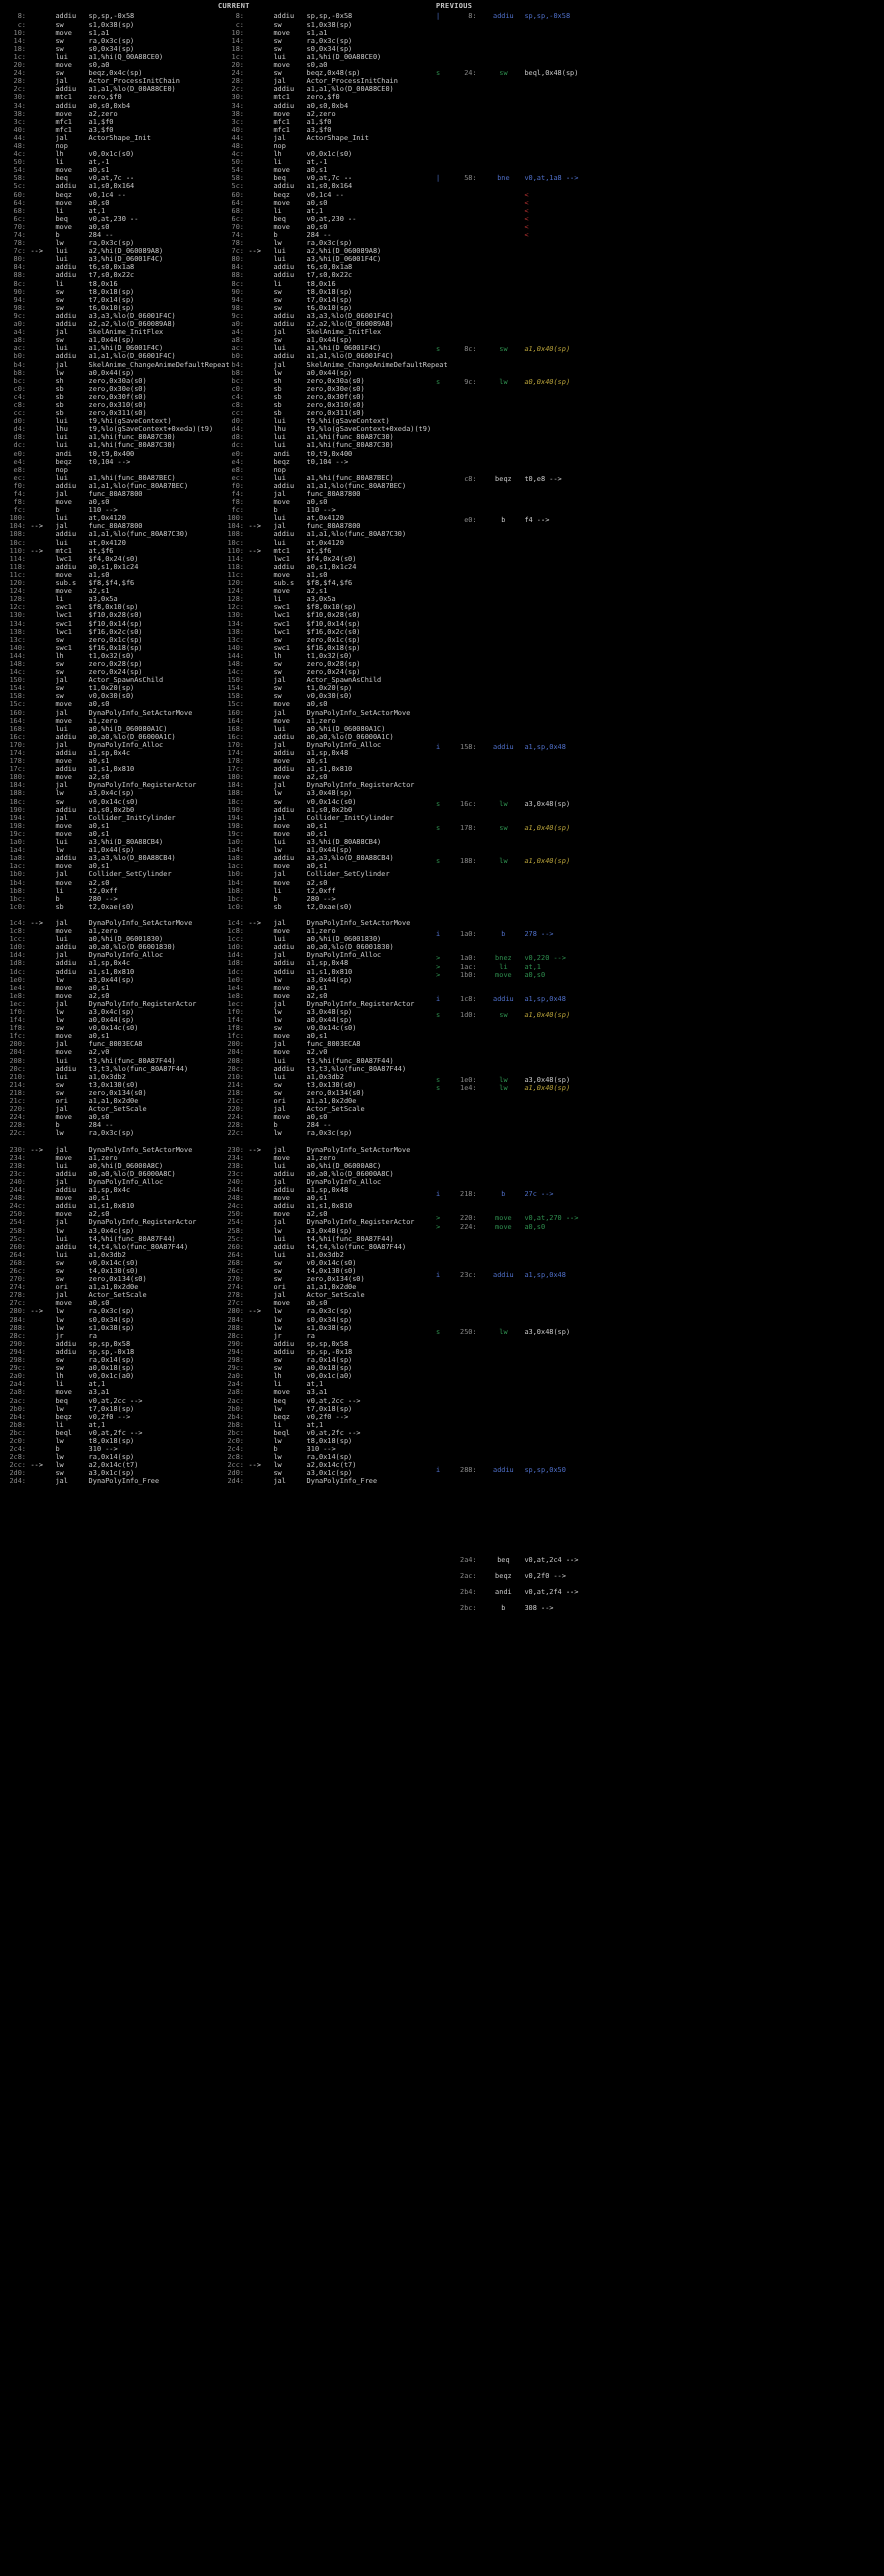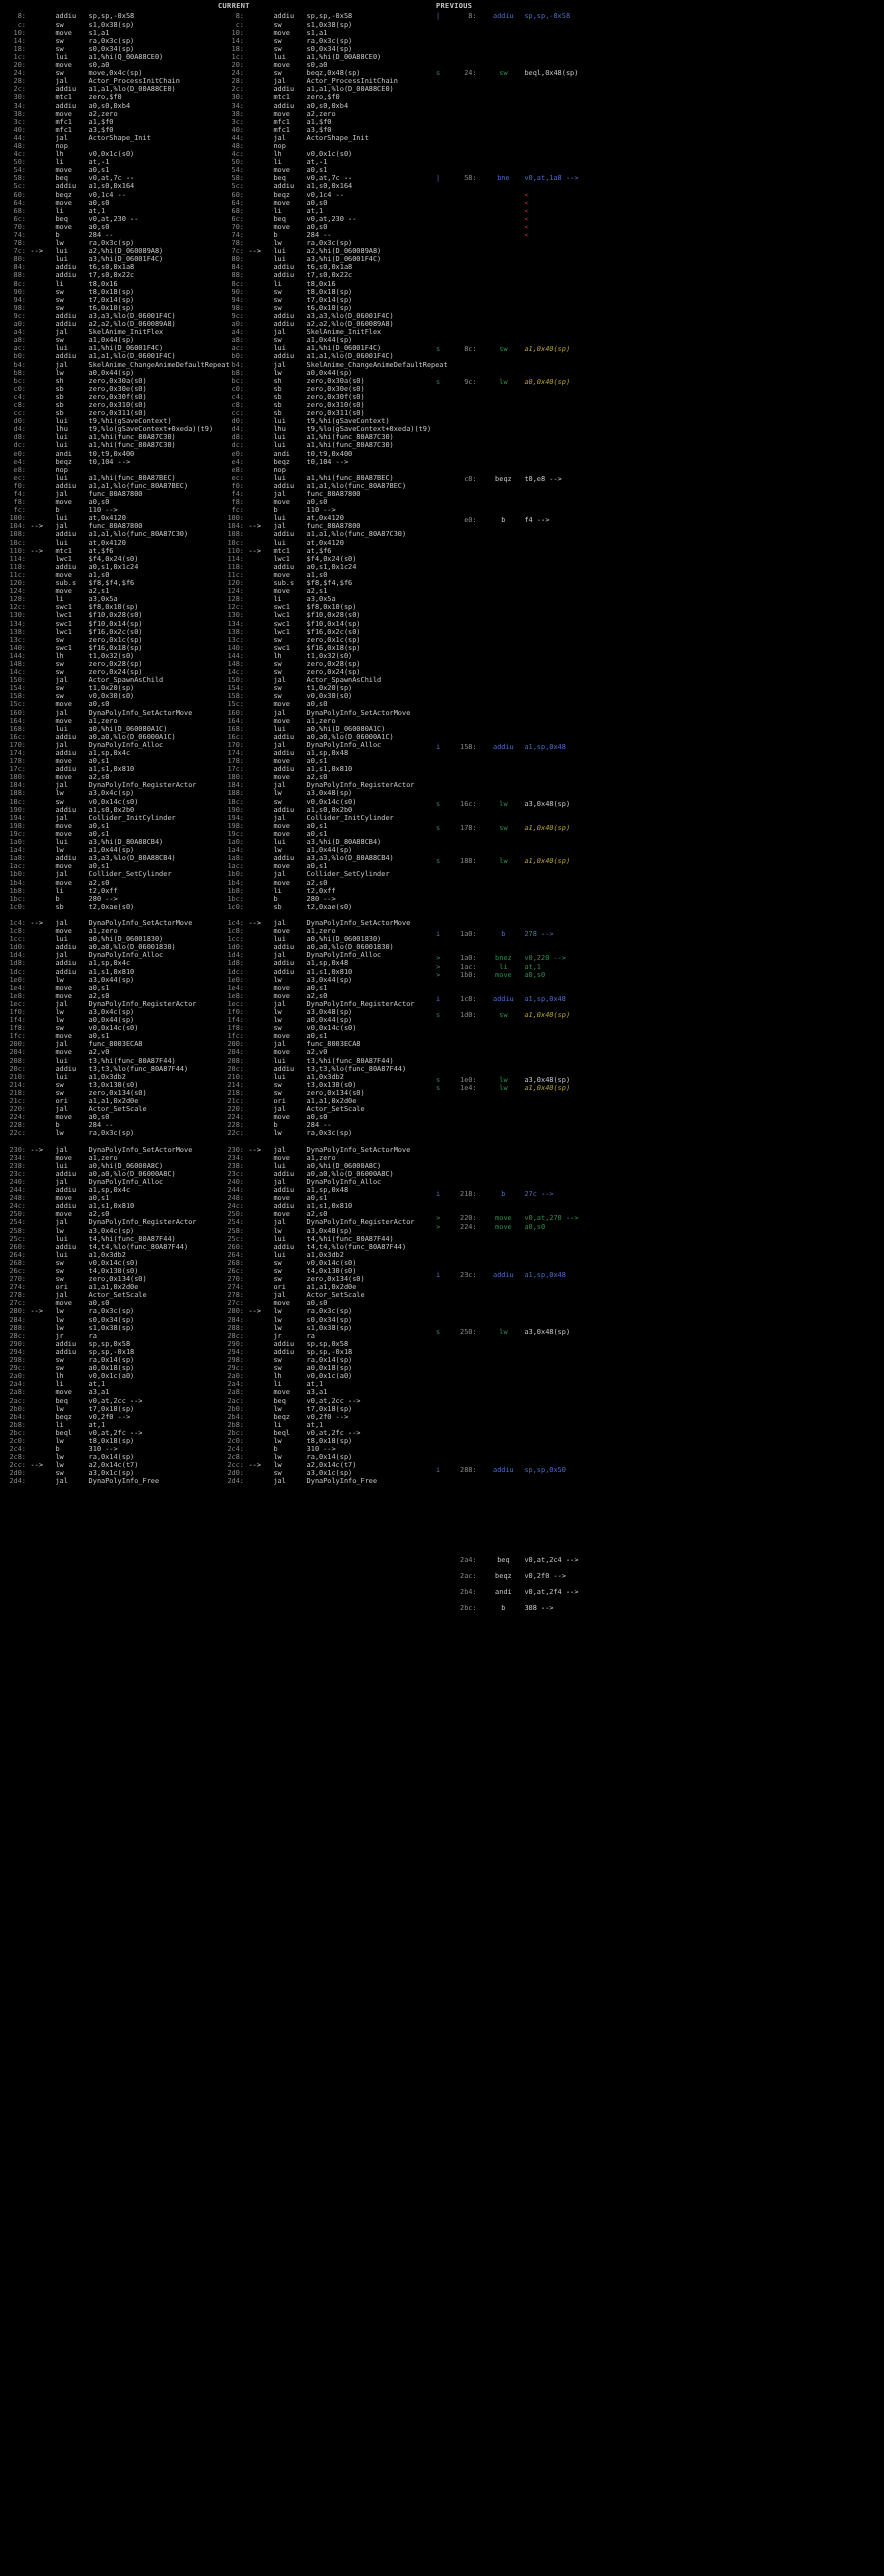--- a/index.html
+++ b/index.html
@@ -48,21 +48,21 @@
 
   <div class="cols">
     <div class="col col-left" id="col-left">
         <div class="row"><span class="addr">8:</span><span class="mark"></span><span class="op">addiu   sp,sp,-0x58</span></div>
         <div class="row"><span class="addr">c:</span><span class="mark"></span><span class="op">sw      s1,0x38(sp)</span></div>
         <div class="row"><span class="addr">10:</span><span class="mark"></span><span class="op">move    s1,a1</span></div>
         <div class="row"><span class="addr">14:</span><span class="mark"></span><span class="op">sw      ra,0x3c(sp)</span></div>
         <div class="row"><span class="addr">18:</span><span class="mark"></span><span class="op">sw      s0,0x34(sp)</span></div>
         <div class="row"><span class="addr">1c:</span><span class="mark"></span><span class="op">lui     a1,%hi(Q_00A88CE0)</span></div>
         <div class="row"><span class="addr">20:</span><span class="mark"></span><span class="op">move    s0,a0</span></div>
-        <div class="row"><span class="addr">24:</span><span class="mark"></span><span class="op">sw      move,0x4c(sp)</span></div>
+        <div class="row"><span class="addr">24:</span><span class="mark"></span><span class="op">sw      beqz,0x4c(sp)</span></div>
         <div class="row"><span class="addr">28:</span><span class="mark"></span><span class="op">jal     Actor_ProcessInitChain</span></div>
         <div class="row"><span class="addr">2c:</span><span class="mark"></span><span class="op">addiu   a1,a1,%lo(D_00A88CE0)</span></div>
         <div class="row"><span class="addr">30:</span><span class="mark"></span><span class="op">mtc1    zero,$f0</span></div>
         <div class="row"><span class="addr">34:</span><span class="mark"></span><span class="op">addiu   a0,s0,0xb4</span></div>
         <div class="row"><span class="addr">38:</span><span class="mark"></span><span class="op">move    a2,zero</span></div>
         <div class="row"><span class="addr">3c:</span><span class="mark"></span><span class="op">mfc1    a1,$f0</span></div>
         <div class="row"><span class="addr">40:</span><span class="mark"></span><span class="op">mfc1    a3,$f0</span></div>
         <div class="row"><span class="addr">44:</span><span class="mark"></span><span class="op">jal     ActorShape_Init</span></div>
         <div class="row"><span class="addr">48:</span><span class="mark"></span><span class="op">nop</span></div>
         <div class="row"><span class="addr">4c:</span><span class="mark"></span><span class="op">lh      v0,0x1c(s0)</span></div>

